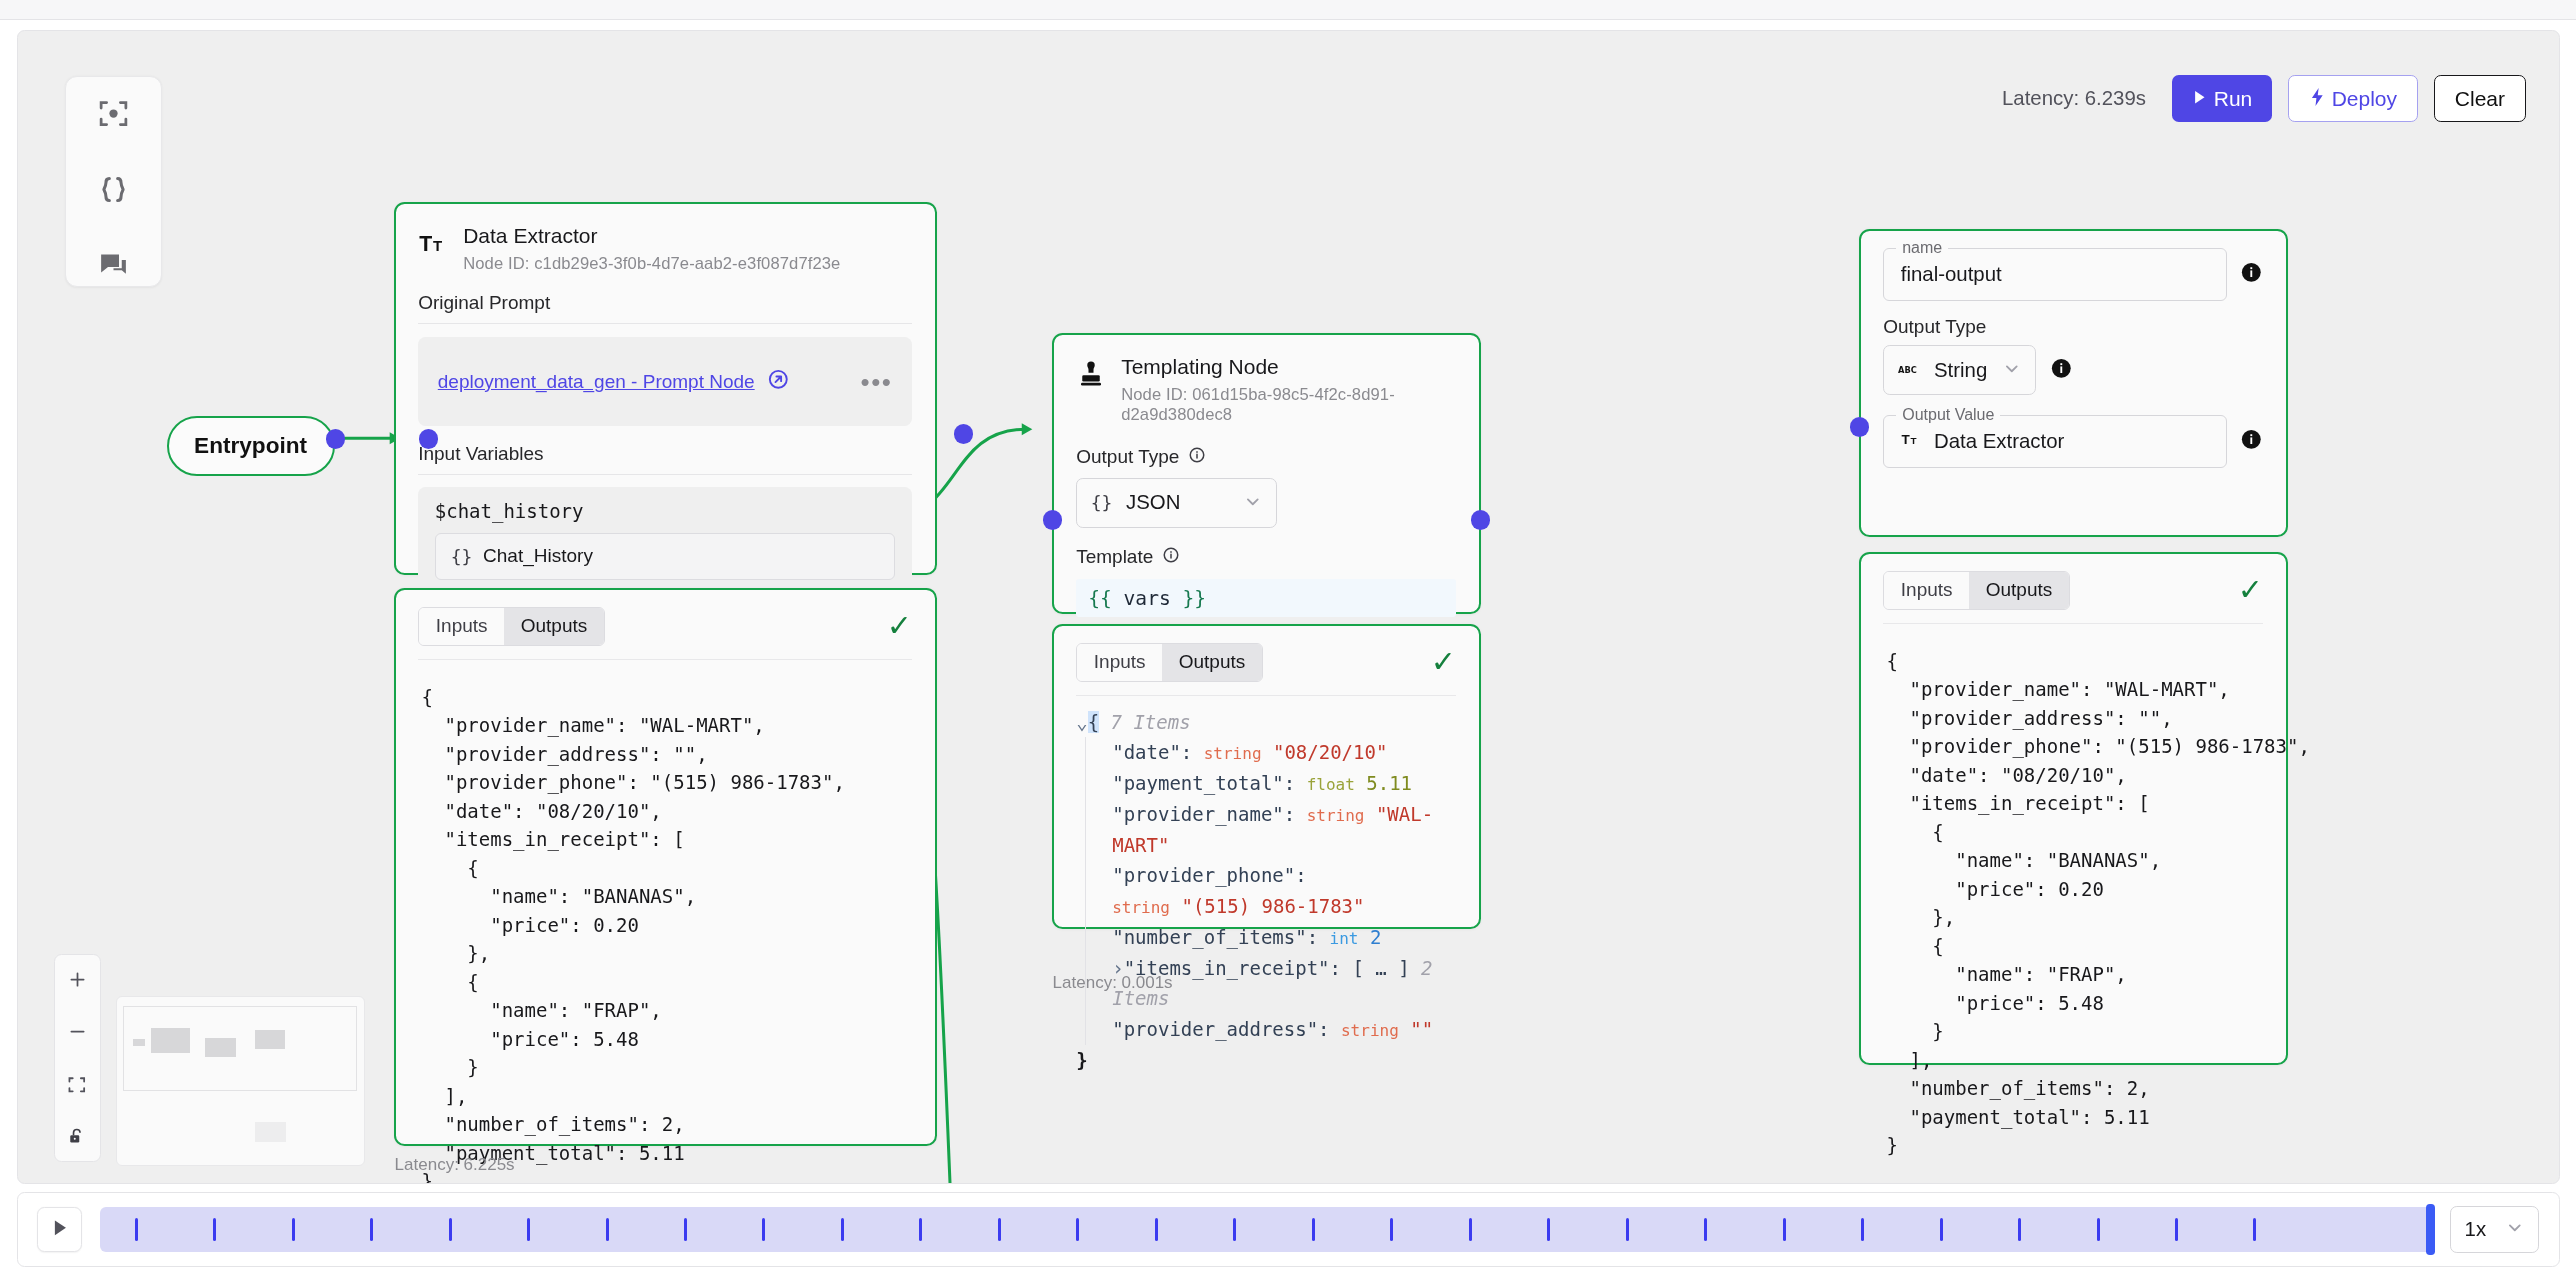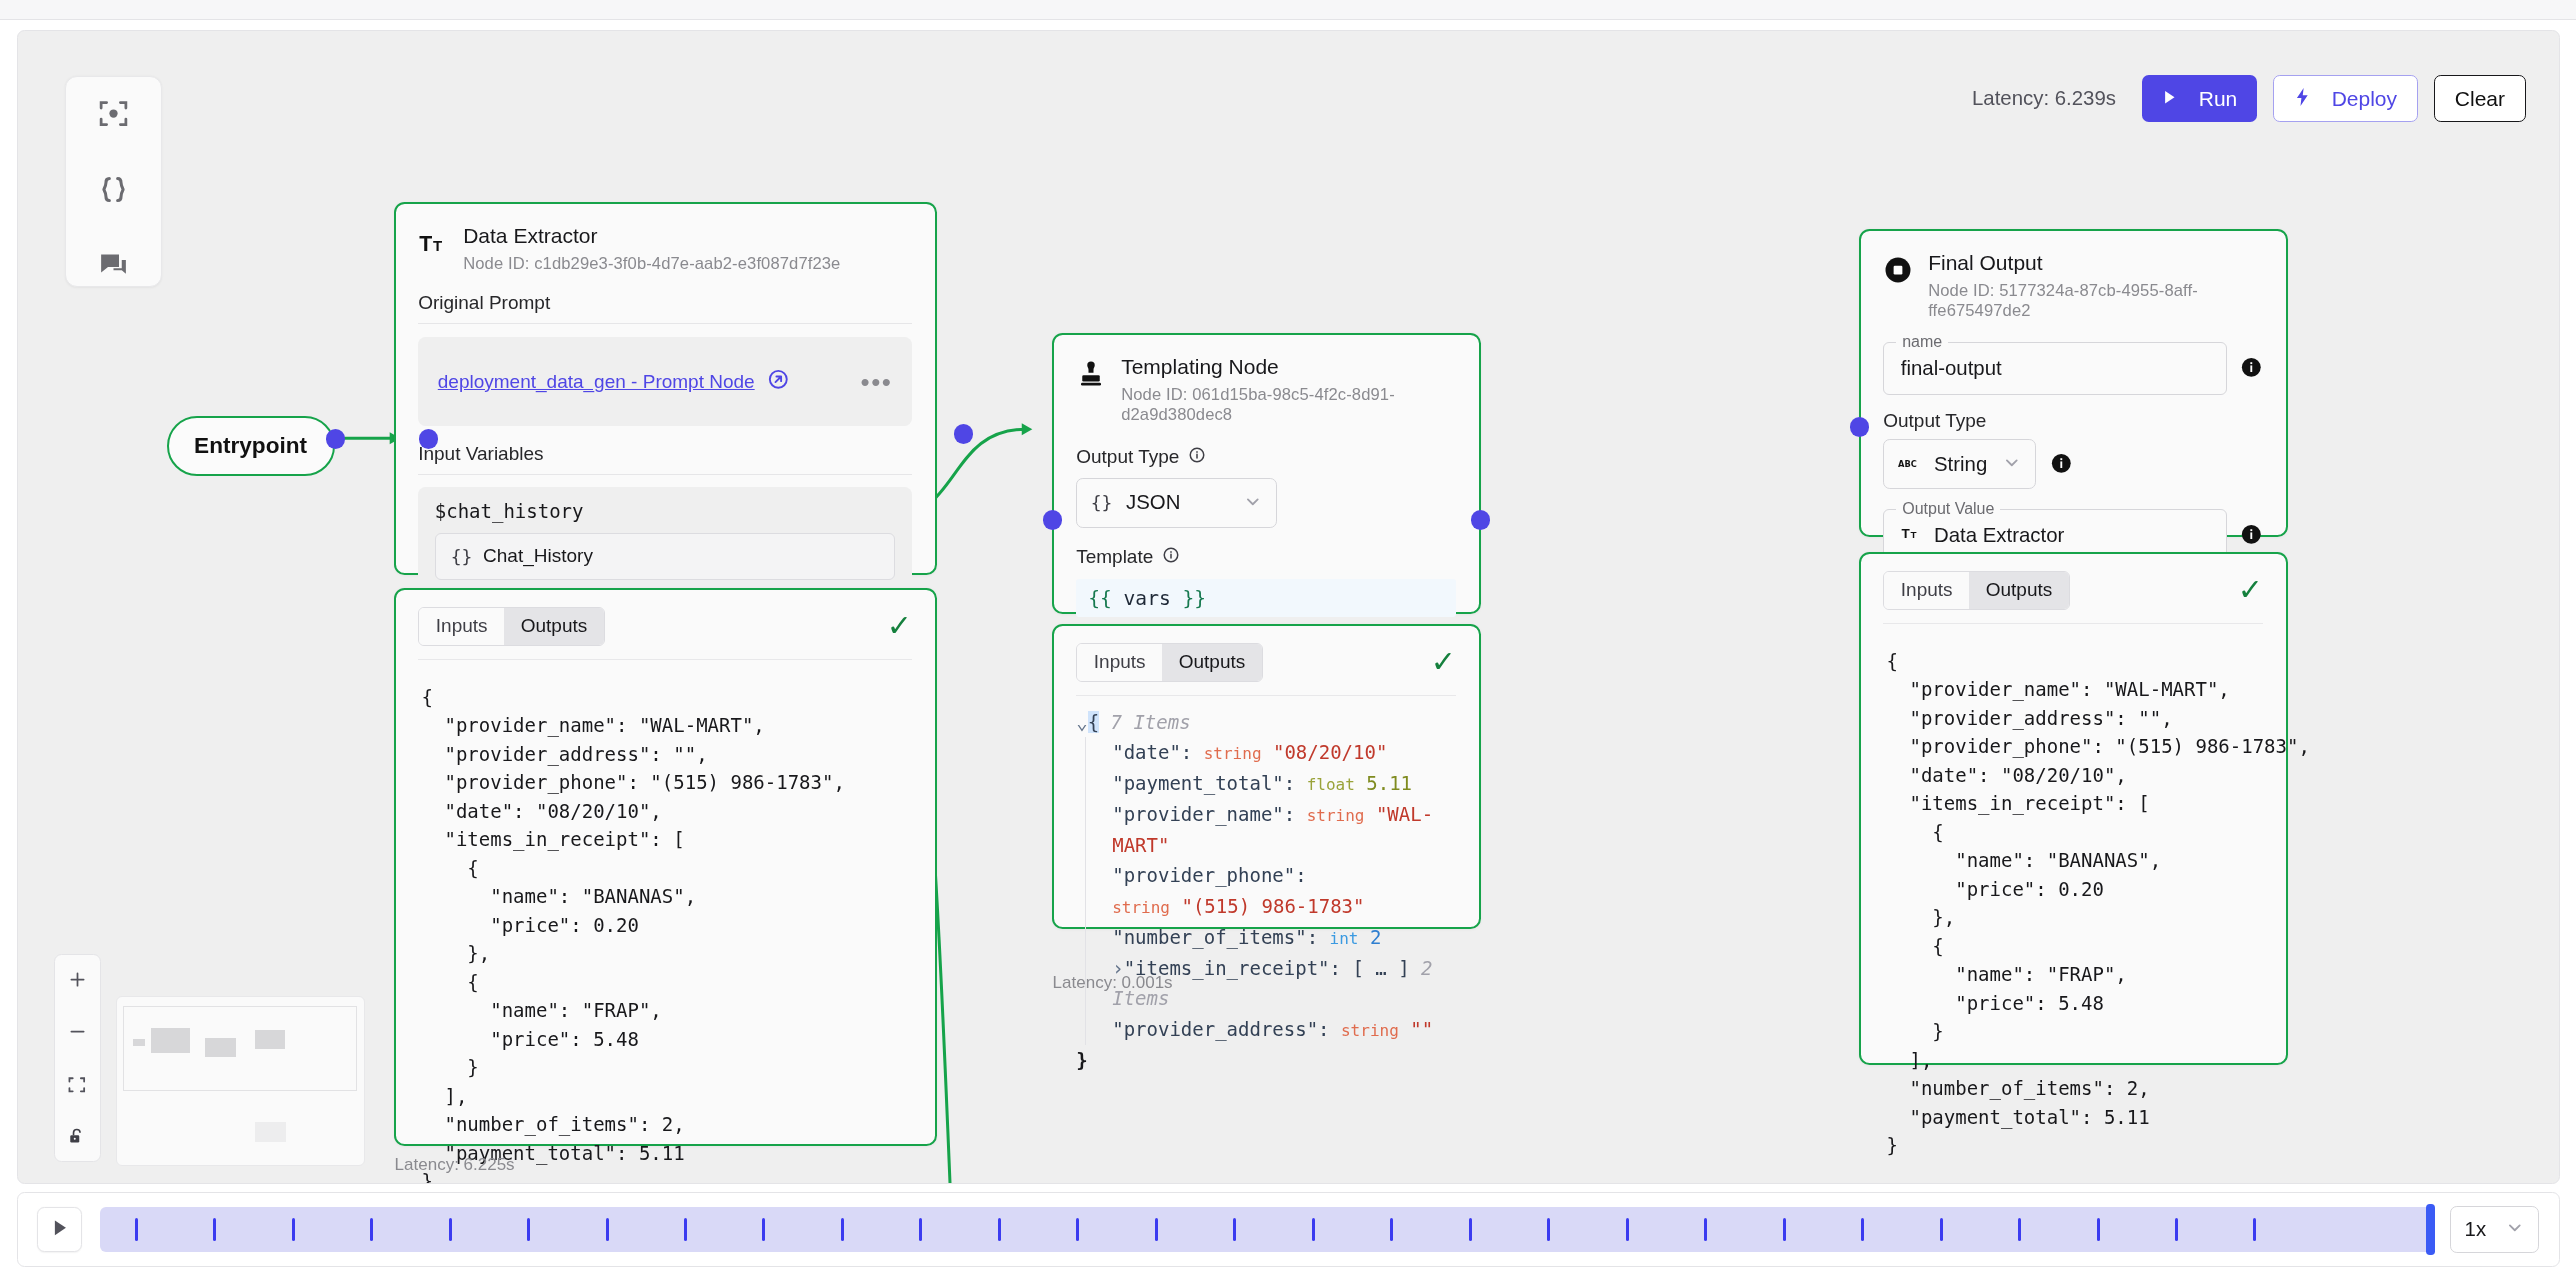--- a/index.html
+++ b/index.html
@@ -144,21 +144,21 @@
   .tree .ind { padding-left:26px; border-left:0.8px solid #e2e2e6; margin-left:9px; }
 
   .latency-note { position:absolute; font-size:17px; color:#8a8a8f; }
 
   
   .handle { position:absolute; width:19.6px; height:19.6px; border-radius:50%; background:#4f46e5; }
 
   
   .toolbar { position:absolute; right:33px; top:44px; display:flex; align-items:center; gap:16.6px; }
   .lat { font-size:20.4px; color:#52525b; margin-right:9px; }
-  .btn { height:47px; border-radius:6.8px; display:flex; align-items:center; gap:21px; padding:0 19.6px; font-size:21px; cursor:pointer; }
+  .btn { height:47px; border-radius:6.8px; display:flex; align-items:center; gap:6px; padding:0 19.6px; font-size:21px; cursor:pointer; }
   .btn-run { background:#4f46e5; color:#fff; }
   .btn-deploy { background:#fff; color:#4f46e5; border:0.8px solid #a5a1f0; }
   .btn-clear { background:#fff; color:#111; border:1.1px solid #18181b; }
 
   
   .zoomctl {
     position:absolute; left:36px; bottom:21px; width:47px;
     background:#fafafa; border:0.8px solid #e4e4e7; border-radius:7.5px;
     display:flex; flex-direction:column; align-items:center; padding:9px 0; gap:22.6px;
   }
@@ -421,35 +421,20 @@
           <div>
             <span class="k">"provider_address"</span>: <span class="t-str">string</span> <span class="v-str">""</span>
           </div>
         </div>
         <div style="font-weight:700; color:#18181b;">}</div>
       </div>
     </div>
     <div class="latency-note" style="left:1035px; top:942px;">Latency:  0.001s</div>
 
     <div class="node" style="left:1841px; top:198px; width:429px; height:308px;">
-      <div class="node-head">
-        <span class="node-icon">
-          <svg width="30" height="30" viewBox="0 0 24 24">
-            <circle cx="12" cy="12" r="10" fill="#111"></circle>
-            <rect x="8.5" y="8.5" width="7" height="7" rx="1" fill="#fff"></rect>
-          </svg>
-        </span>
-        <div>
-          <div class="node-title">Final Output</div>
-          <div class="node-sub">
-            <span>Node ID:</span>
-            <span>5177324a-87cb-4955-8aff-ffe675497de2</span>
-          </div>
-        </div>
-      </div>
 
       <div style="padding:0 22.6px; margin-top:16.6px; display:flex; align-items:center; gap:13.6px;">
         <div class="field" style="flex:1;">
           <span class="field-legend">name</span>
           <span class="field-val">final-output</span>
         </div>
         <span>
           <svg width="22.6" height="22.6" viewBox="0 0 24 24">
               <circle cx="12" cy="12" r="10" fill="#111"></circle>
               <rect x="11" y="10" width="2" height="7" fill="#fff"></rect>

